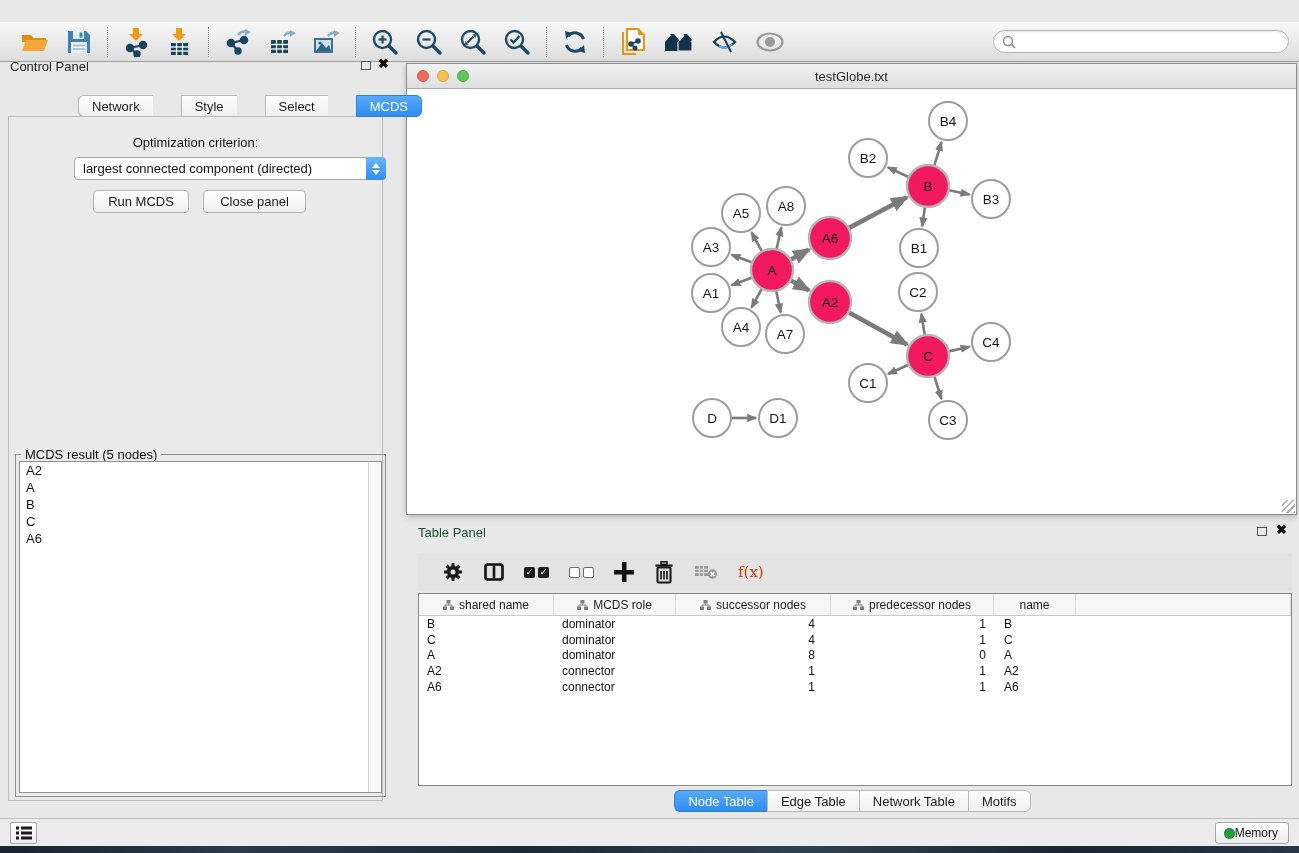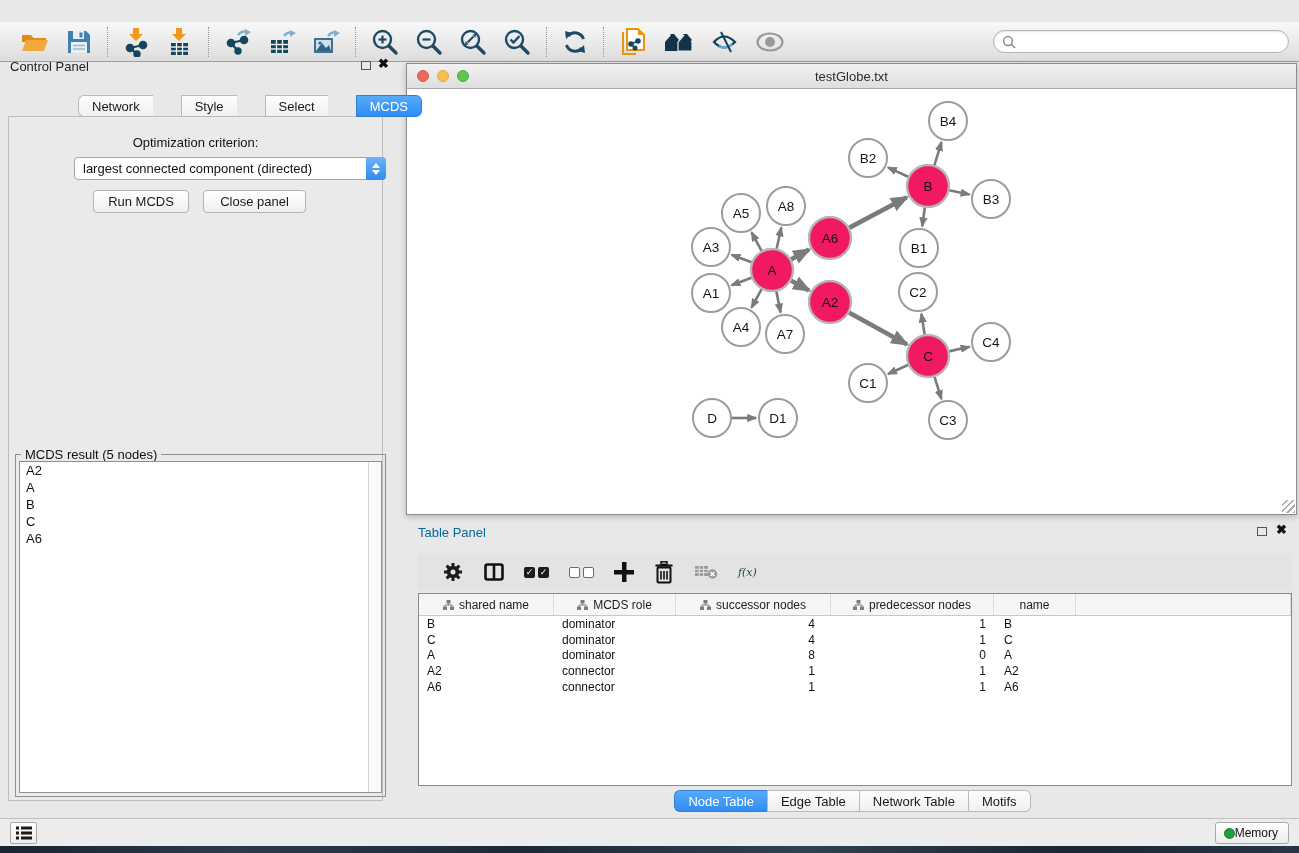--- a/index.html
+++ b/index.html
@@ -84,31 +84,31 @@
     display:flex; align-items:center; }
   .netwin .bar .tl-group{ margin-left:10px; }
   .netwin .bar .title { position:absolute; left:0; right:0; text-align:center;
     font-size:13px; color:#2c2c2c; }
   .canvas { position:absolute; left:0; top:25px; width:889px; height:425px; background:#fff; }
   .grip { position:absolute; right:1px; bottom:1px; width:13px; height:13px;
     background:repeating-linear-gradient(135deg, transparent 0 3px, #ADADAD 3px 4.5px); }
 
   
   .tablepanel { position:absolute; left:406px; top:518px; width:893px; height:300px; }
-  .tp-title { position:absolute; left:12px; top:7px; font-size:13px; color:#0369a1; }
+  .tp-title { position:absolute; left:12px; top:7px; font-size:13px; color:#14532d; }
   .tp-float { position:absolute; right:32px; top:9px; }
   .tp-close { position:absolute; right:12px; top:7px; }
   .tp-toolbar { position:absolute; left:12px; top:35px; width:874px; height:38px;
     background:#E3E3E3; border-radius:2px; display:flex; align-items:center; padding-left:14px; gap:0; }
   .tpbtn { height:34px; display:flex; align-items:center; justify-content:center; padding:0 10px; }
   .chkpair { display:flex; gap:3px; }
   .chk { width:11px; height:11px; border-radius:2px; }
   .chk.on { background:#1c1c1c; color:#fff; font-size:9px; line-height:11px; text-align:center; }
   .chk.off { background:#fff; border:1.5px solid #6B6B6B; }
-  .fx { font-family:"DejaVu Serif", serif; font-style:italic; font-size:11px; color:#14532d; }
+  .fx { font-family:"DejaVu Serif", serif; font-size:15px; color:#c2410c; }
 
   .datatable { position:absolute; left:12px; top:75px; width:874px; height:193px;
     background:#fff; border:1px solid #8A8A8A; overflow:hidden; }
   .thead { display:flex; height:22px; background:#F6F6F6; border-bottom:1px solid #C8C8C8; }
   .th { display:flex; align-items:center; justify-content:center; gap:5px;
     font-size:12px; color:#1c1c1c; border-right:1px solid #DCDCDC; height:100%; }
   .trow { display:flex; height:15.7px; align-items:center; }
   .td { font-size:12px; color:#111; white-space:nowrap; overflow:hidden; }
 
   .tp-tabs { position:absolute; left:0; right:0; top:272px; display:flex; justify-content:center; }

